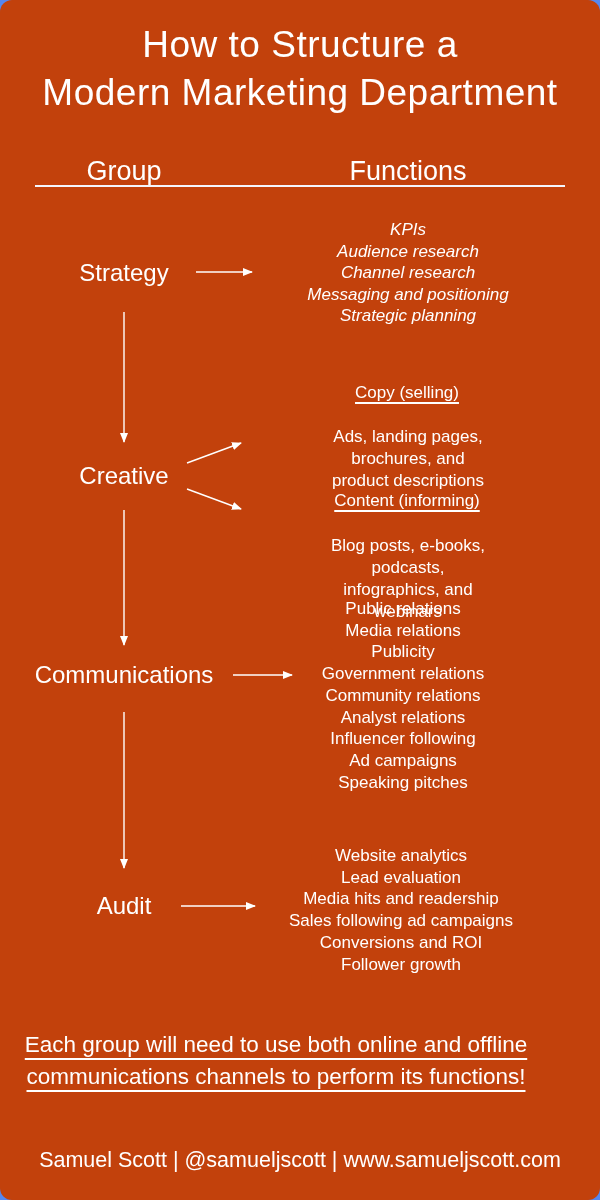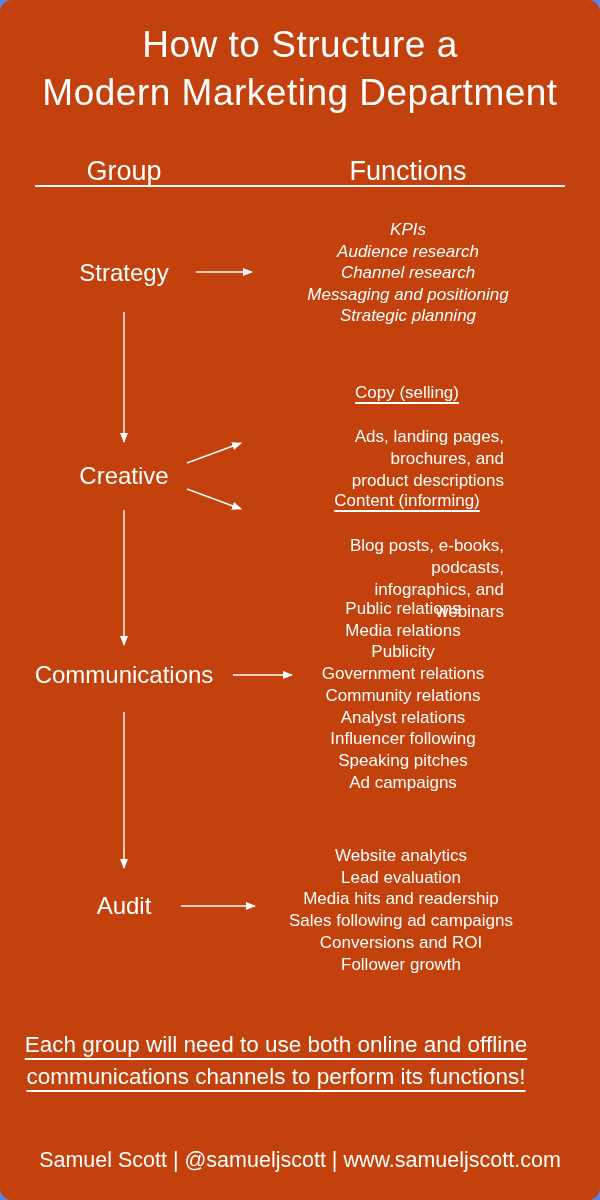--- a/index.html
+++ b/index.html
@@ -56,21 +56,21 @@
   .fn-heading {
     font-size: 17px;
     text-decoration: underline;
     text-underline-offset: 4px;
     text-decoration-thickness: 1.5px;
   }
   .para-line {
     font-size: 17px;
     line-height: 22px;
     white-space: pre-wrap;
-    text-align: right;
+    text-align: center;
   }
   .para {
     position: absolute;
     transform: translateX(-50%);
     text-align: center;
     white-space: nowrap;
   }
   .arrows {
     position: absolute;
     left: 0;
@@ -154,22 +154,22 @@
 
   <div class="cx group-label" style="left:124px; top:661px;">Communications</div>
   <div class="fn-list" style="left:403px; top:598px; line-height:21.7px;">
     <div>Public relations</div>
     <div>Media relations</div>
     <div>Publicity</div>
     <div>Government relations</div>
     <div>Community relations</div>
     <div>Analyst relations</div>
     <div>Influencer following</div>
+    <div>Ad campaigns</div>
     <div>Speaking pitches</div>
-    <div>Ad campaigns</div>
   </div>
 
   <div class="cx group-label" style="left:124px; top:892px;">Audit</div>
   <div class="fn-list" style="left:401px; top:845px; line-height:21.7px;">
     <div>Website analytics</div>
     <div>Lead evaluation</div>
     <div>Media hits and readership</div>
     <div>Sales following ad campaigns</div>
     <div>Conversions and ROI</div>
     <div>Follower growth</div>

